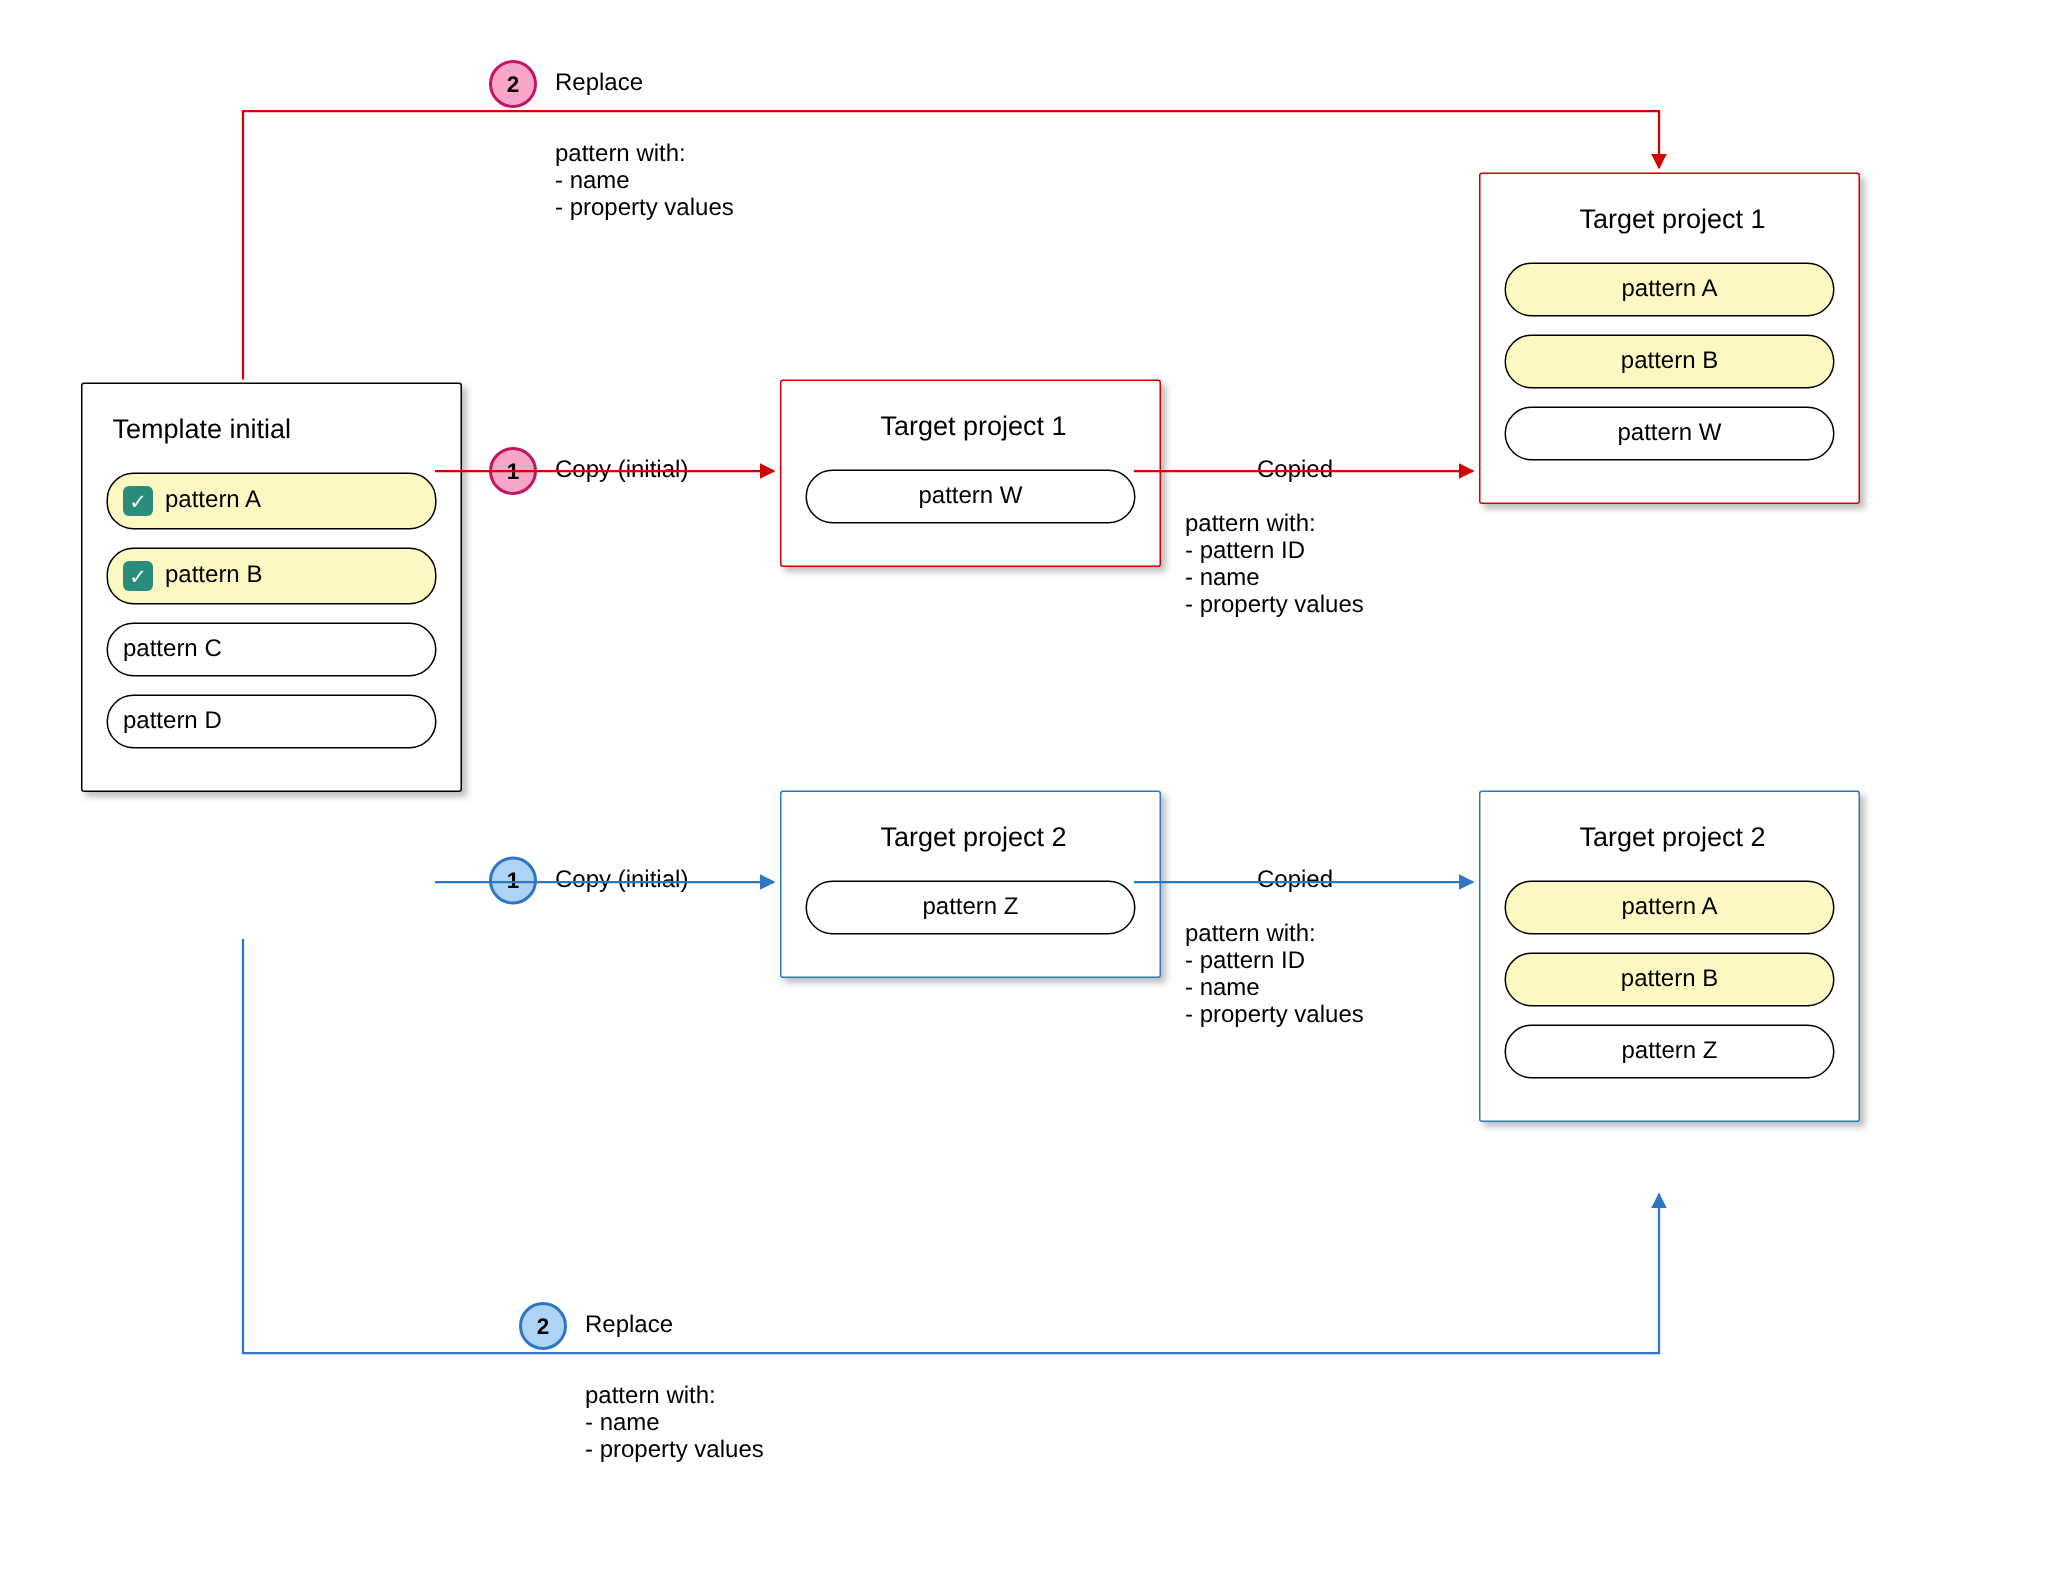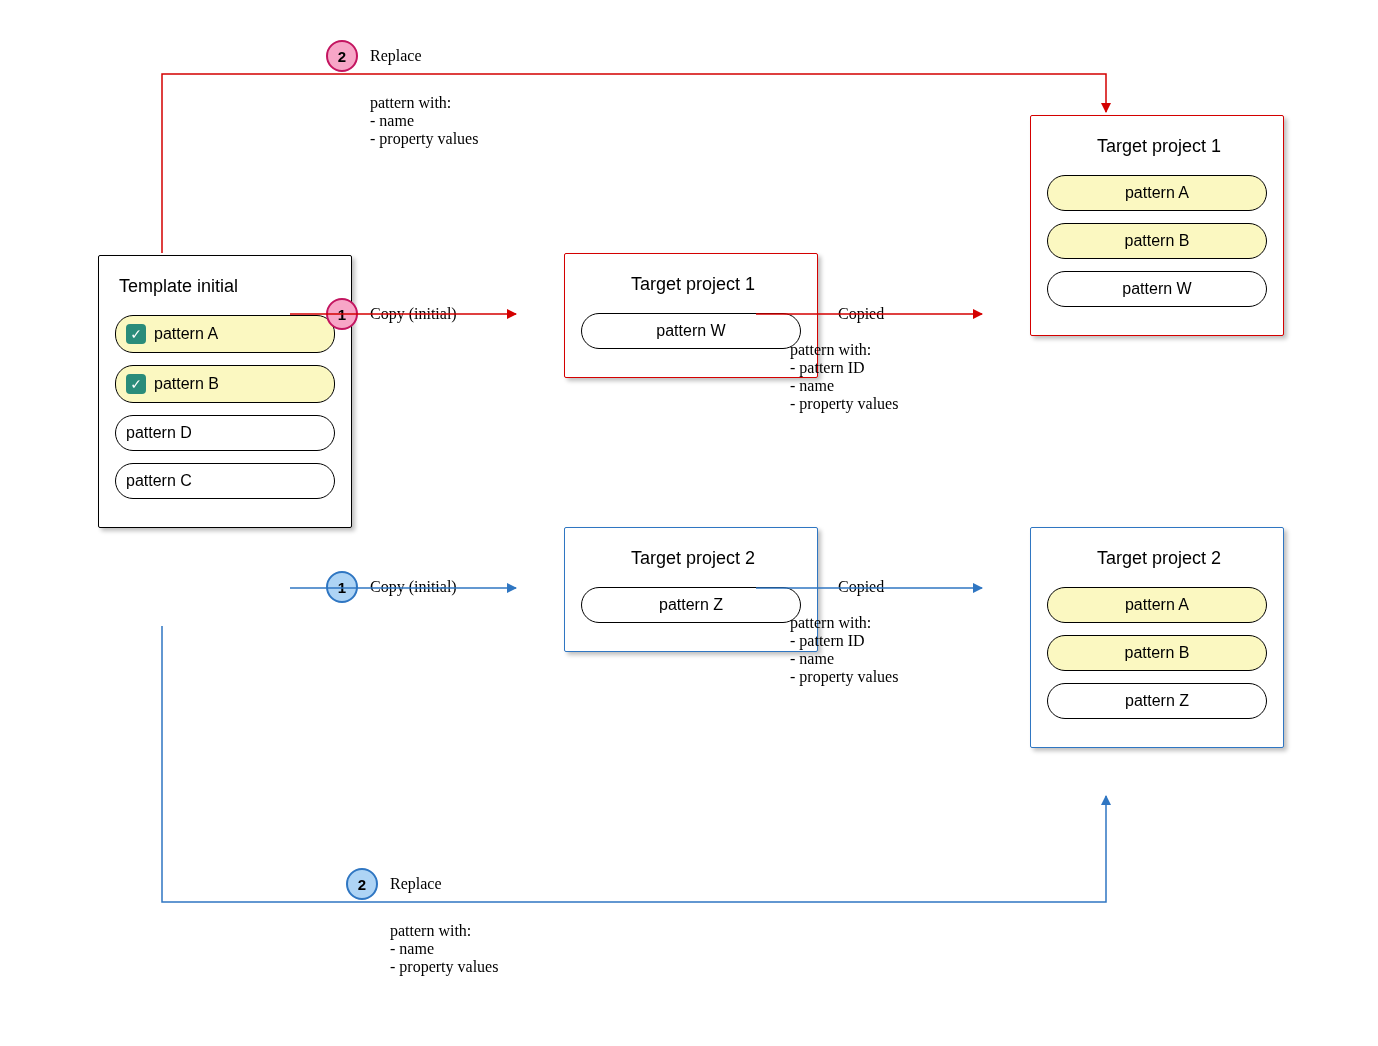--- a/index.html
+++ b/index.html
@@ -1,25 +1,25 @@
 <!DOCTYPE html>
 <html><head>
 <meta charset="utf-8">
 <style>
   html,body{margin:0;padding:0;background:#fff;font-family:Helvetica,Arial,sans-serif;font-size:16px;color:#000;}
   .canvas{position:relative;width:1378px;height:1046px;}
-  .box{position:absolute;border:1.5px solid #000;background:#fff;border-radius:2px;box-shadow:3px 3px 4px rgba(0,0,0,.25);padding:14px 16px 16px;margin-left:44px;}
+  .box{position:absolute;border:1.5px solid #000;background:#fff;border-radius:2px;box-shadow:3px 3px 4px rgba(0,0,0,.25);padding:14px 16px 16px;}
   .box-title{font-size:18px;margin:6px 0 18px 4px;}
   .pill{border:1.5px solid #000;border-radius:18px;padding:8px 10px 8px 10px;margin:0 0 12px 0;background:#fff;display:flex;align-items:center;gap:8px;font-size:16px;}
   .pill.yellow{background:#fbf8c1;}
   .check{width:20px;height:20px;border-radius:4px;background:#2a8c7a;display:inline-flex;align-items:center;justify-content:center;color:#fff;font-size:14px;line-height:1;}
   .badge{position:absolute;width:28px;height:28px;border-radius:50%;border:2px solid;display:flex;align-items:center;justify-content:center;font-weight:600;font-size:15px;}
   .badge.pink{background:#f7a6c7;border-color:#c31560;color:#000;}
   .badge.blue{background:#aed4f5;border-color:#2f76c2;color:#000;}
-  .lbl{position:absolute;font-size:16px;white-space:pre;font-family:Liberation Serif, serif;}
+  .lbl{position:absolute;font-size:16px;white-space:pre;}
   .red-border{border-color:#d40000;}
   .blue-border{border-color:#2f76c2;}
   .centered .pill{justify-content:center;}
   svg.conn{position:absolute;top:0;left:0;pointer-events:none;}
 </style>
 </head>
 <body>
 
 <div class="canvas">
 
@@ -27,24 +27,24 @@
     <div class="box-title">Template initial</div>
     <div class="pill yellow">
       <span class="check">✓</span>
       <span>pattern A</span>
     </div>
     <div class="pill yellow">
       <span class="check">✓</span>
       <span>pattern B</span>
     </div>
     <div class="pill">
-      <span>pattern D</span>
+      <span>pattern C</span>
     </div>
     <div class="pill">
-      <span>pattern C</span>
+      <span>pattern D</span>
     </div>
   </div>
 
   <div class="box red-border centered" style="left:520px;top:253px;width:220px;">
     <div class="box-title" style="text-align:center;">Target project 1</div>
     <div class="pill">
         <span>pattern W</span>
       </div>
   </div>
 

